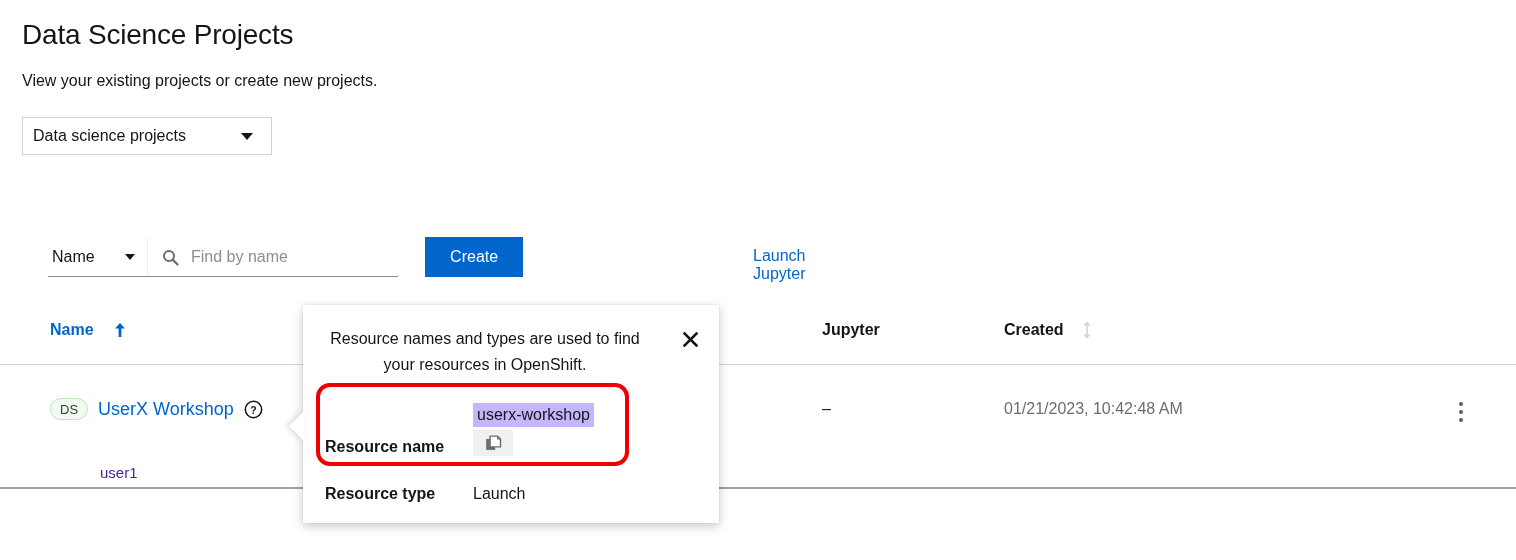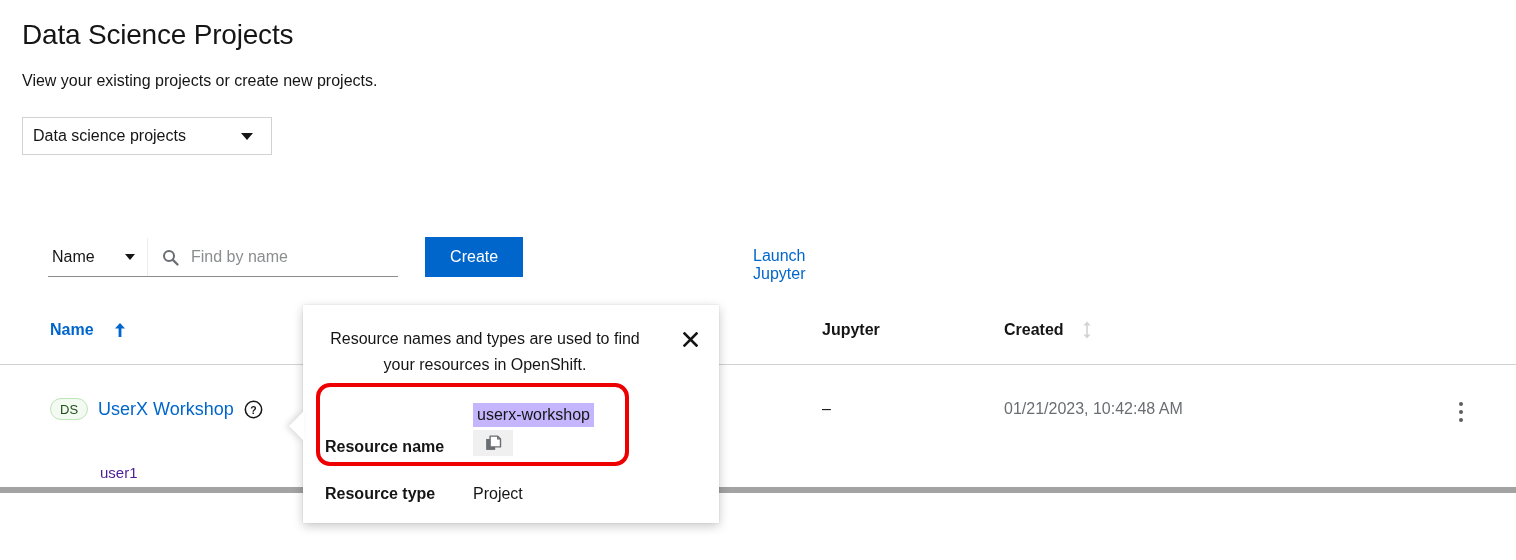--- a/index.html
+++ b/index.html
@@ -184,21 +184,21 @@
     display: inline-flex;
     align-items: center;
   }
 
   .tbody-row {
     position: absolute;
     left: 0;
     top: 364px;
     width: 1516px;
     height: 123px;
-    border-bottom: 6px solid #a3a3a3;
+    border-bottom: 2px solid #a3a3a3;
   }
   .cell-name {
     position: absolute;
     left: 50px;
     top: 34px;
   }
   .name-line {
     display: flex;
     align-items: center;
   }
@@ -479,18 +479,18 @@
           <svg width="17" height="17" viewBox="0 0 18 18">
             <rect x="1.2" y="4.2" width="9.6" height="11.6" fill="#6a6e73"></rect>
             <path d="M5.4 1.2 L13.4 1.2 L16.4 4.2 L16.4 12.6 L5.4 12.6 Z" fill="#ffffff" stroke="#6a6e73" stroke-width="1.5" stroke-linejoin="round"></path>
             <path d="M13.4 1.2 L13.4 4.2 L16.4 4.2" fill="none" stroke="#6a6e73" stroke-width="1.3"></path>
           </svg>
         </button>
       </div>
     </div>
     <div class="kv-row" style="margin-top:26px;">
       <div class="kv-key">Resource type</div>
-      <div class="kv-val">Project</div>
+      <div class="kv-val">Launch</div>
     </div>
   </div>
 
   <div class="redbox"></div>
 </div>
 
 </body></html>

